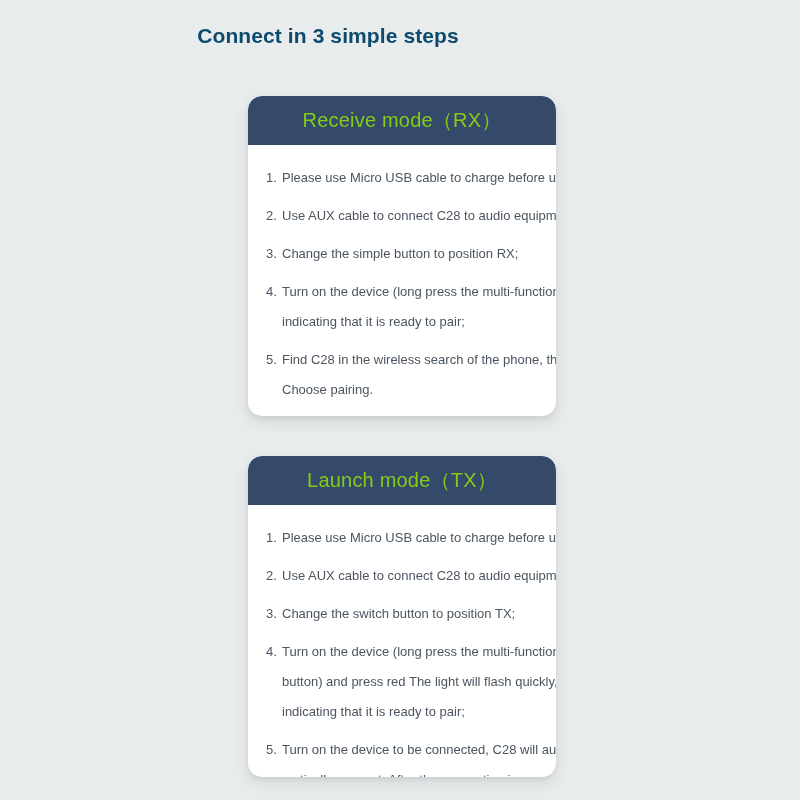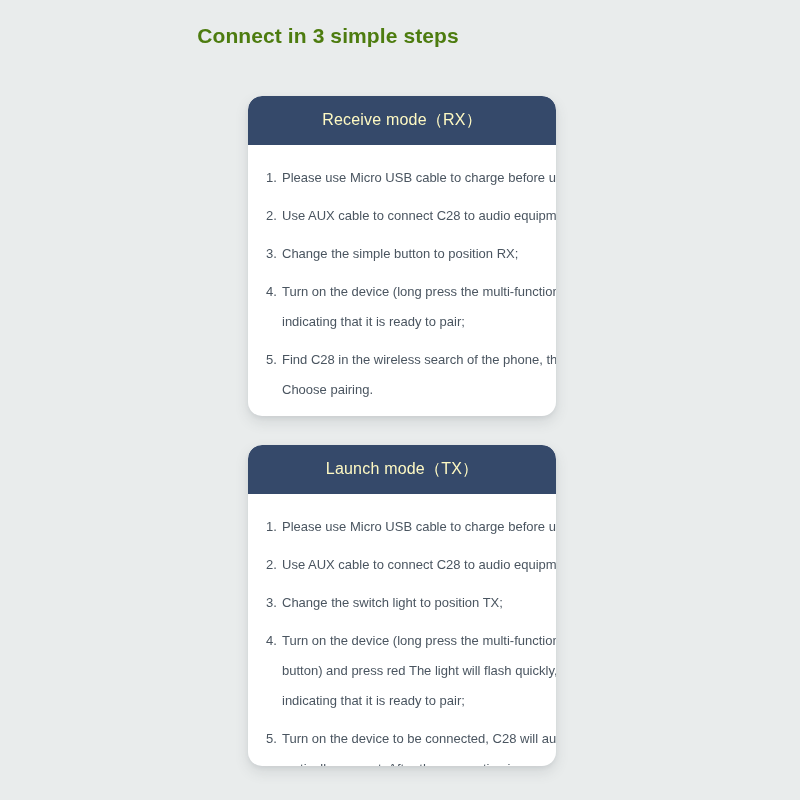--- a/index.html
+++ b/index.html
@@ -20,47 +20,47 @@
     box-sizing: border-box;
   }
   .page-title {
     position: absolute;
     left: 0;
     top: 24px;
     width: 656px;
     text-align: center;
     font-size: 21px;
     font-weight: bold;
-    color: #4d7c0f;
+    color: #0c4a6e;
     letter-spacing: 0.1px;
   }
   .card {
     position: absolute;
     left: 248px;
     width: 308px;
     background: #ffffff;
     border-radius: 14px;
     box-shadow: 0 6px 14px rgba(60, 70, 80, 0.13), 0 2px 4px rgba(60,70,80,0.07);
     overflow: hidden;
   }
   #card-rx { top: 96px; height: 320px; }
-  #card-tx { top: 445px; height: 321px; }
+  #card-tx { top: 456px; height: 321px; }
 
   .card-header {
     height: 49px;
     background: #35496a;
     border-top-left-radius: 14px;
     border-top-right-radius: 14px;
     display: flex;
     align-items: center;
     justify-content: center;
   }
   .card-header-title {
-    color: #fef9c3;
-    font-size: 16px;
+    color: #84cc16;
+    font-size: 20px;
     font-weight: normal;
     letter-spacing: 0.2px;
     white-space: nowrap;
   }
   .card-body {
     padding: 18px 0 0 0;
   }
   .step-list {
     list-style: none;
     margin: 0;
@@ -153,21 +153,21 @@
         </li>
         <li class="step-item">
           <span class="step-num">2.</span>
           <span class="step-text">
             <span class="step-line">Use AUX cable to connect C28 to audio equipment;</span>
           </span>
         </li>
         <li class="step-item">
           <span class="step-num">3.</span>
           <span class="step-text">
-            <span class="step-line">Change the switch light to position TX;</span>
+            <span class="step-line">Change the switch button to position TX;</span>
           </span>
         </li>
         <li class="step-item">
           <span class="step-num">4.</span>
           <span class="step-text">
             <span class="step-line">Turn on the device (long press the multi-function</span>
             <span class="step-line">button) and press red The light will flash quickly,</span>
             <span class="step-line">indicating that it is ready to pair;</span>
           </span>
         </li>

